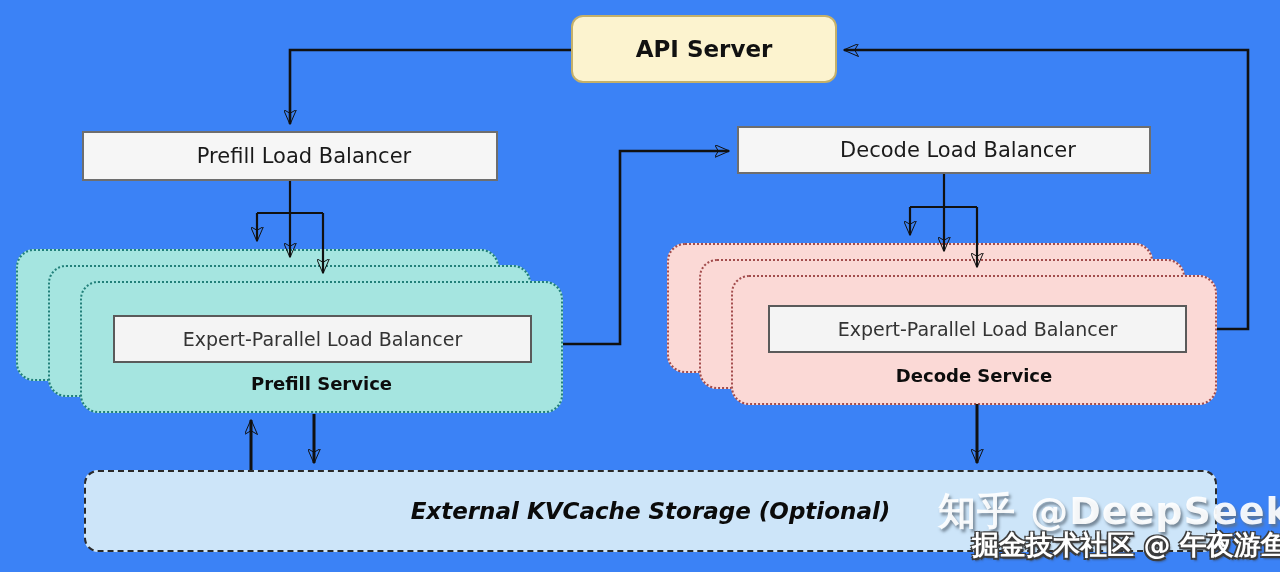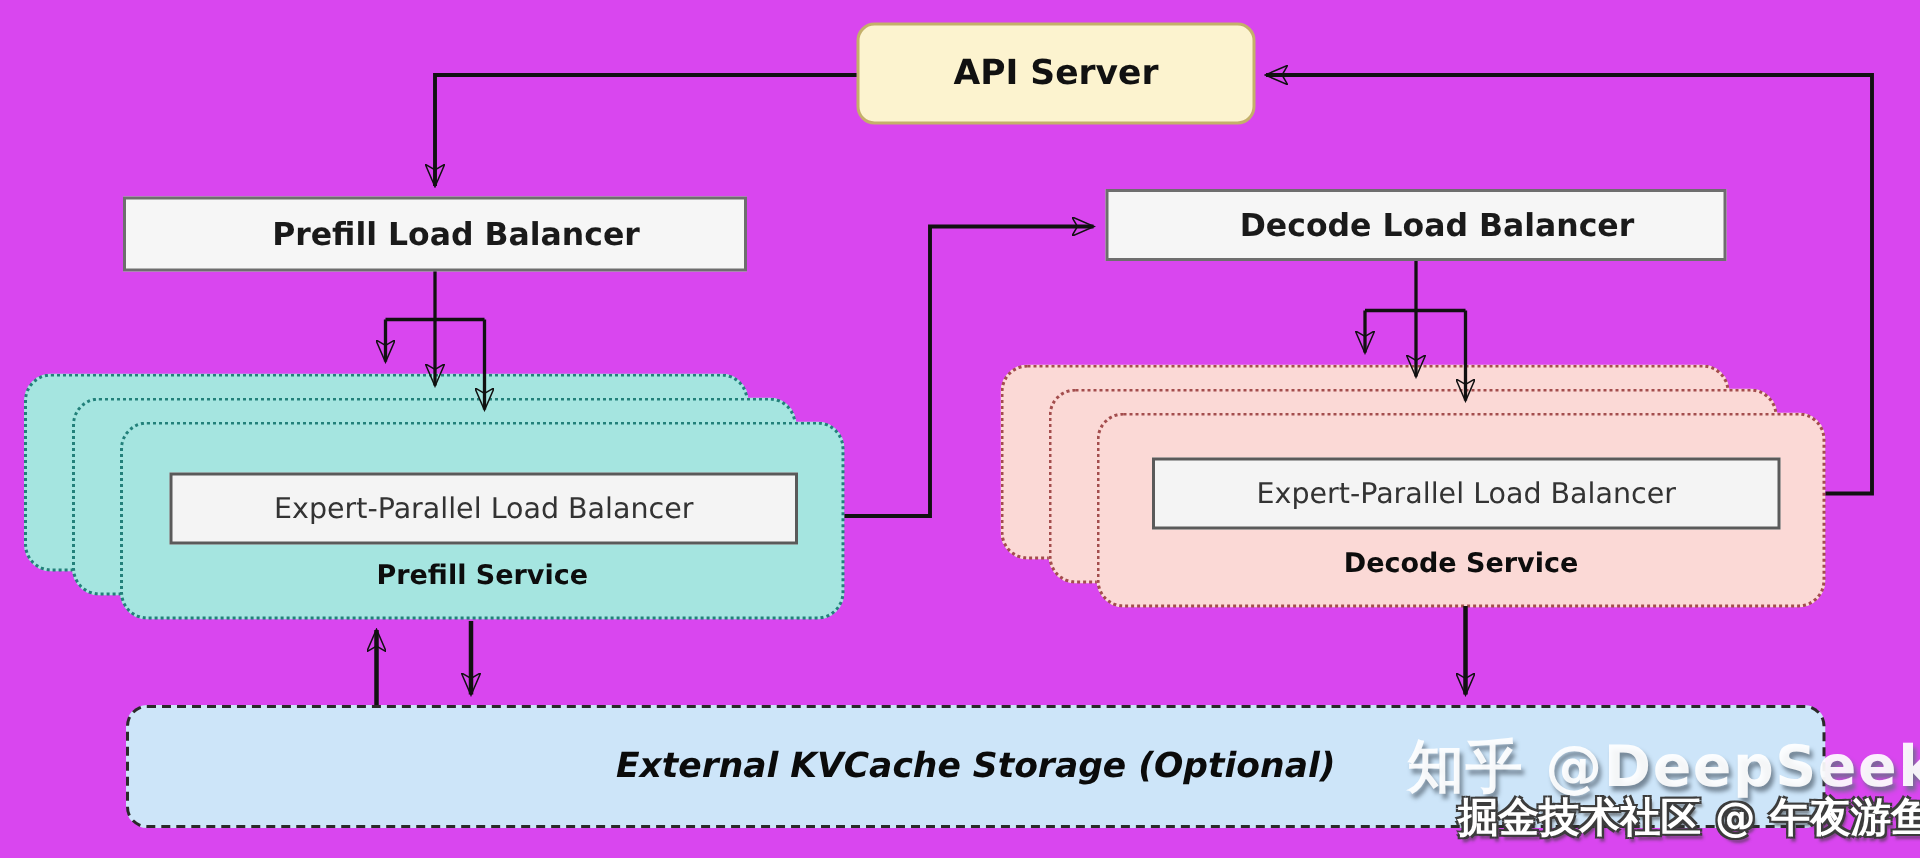--- a/index.html
+++ b/index.html
@@ -5,32 +5,32 @@
   :root{
     --api-fill:#fcf3cf; --api-border:#c4b06a;
     --lb-fill:#f6f6f6; --lb-border:#6e6e6e;
     --prefill-fill:#a5e5e0; --prefill-border:#22807a;
     --decode-fill:#fbd9d6; --decode-border:#a34d4d;
     --kv-fill:#cde5f9; --kv-border:#2a2a2a;
     --line:#111111;
   }
   html,body{margin:0;padding:0;background:#ffffff;}
   .canvas{
-    position:relative; width:1280px; height:572px; background:#d946ef;
+    position:relative; width:1280px; height:572px; background:#3b82f6;
     font-family:"DejaVu Sans","Liberation Sans",sans-serif; overflow:hidden;
   }
   .node{position:absolute; box-sizing:border-box; display:flex; align-items:center; justify-content:center;}
   .api{
     left:571px; top:15px; width:266px; height:68px;
     background:var(--api-fill); border:2px solid var(--api-border); border-radius:12px;
     font-size:23px; font-weight:bold; color:#111; z-index:3;
   }
   .lb{
     background:var(--lb-fill); border:2px solid var(--lb-border);
-    font-size:21px; font-weight:bold; color:#1a1a1a; z-index:3;padding-left:28px;
+    font-size:21px; font-weight:normal; color:#1a1a1a; z-index:3;padding-left:28px;
   }
   .prefill-lb{left:82px; top:131px; width:416px; height:50px;}
   .decode-lb{left:737px; top:126px; width:414px; height:48px;}
   .card{position:absolute; box-sizing:border-box; border-radius:18px;}
   .card.teal{width:483px; height:132px; background:var(--prefill-fill); border:2px dotted var(--prefill-border);}
   .card.pink{width:486px; height:130px; background:var(--decode-fill); border:2px dotted var(--decode-border);}
   .t1{left:16px; top:249px; z-index:1;}
   .t2{left:48px; top:265px; z-index:2;}
   .t3{left:80px; top:281px; z-index:3;}
   .p1{left:667px; top:243px; z-index:1;}

